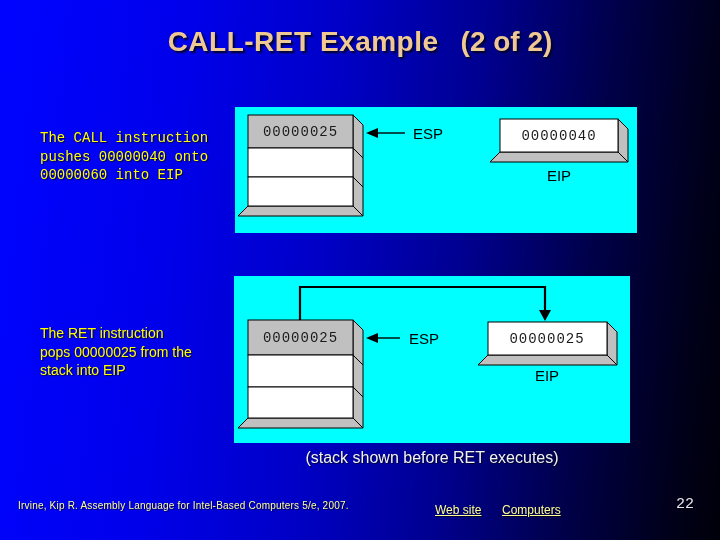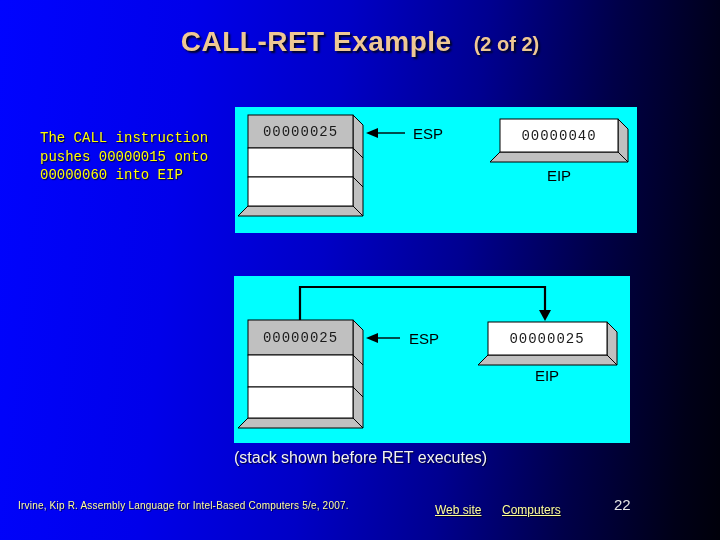--- a/index.html
+++ b/index.html
@@ -13,21 +13,21 @@
       #000090 63%, #000048 80%, #000018 94%, #00000a 100%);
   }
 
   .title {
     position:absolute; top:26px; left:0; width:720px;
     text-align:center; color:#efc894;
     text-shadow:2px 2px 2px #000428;
     white-space:nowrap;
   }
   .title .main { font-size:28px; font-weight:bold; letter-spacing:.5px; }
-  .title .suffix { font-size:20px; font-weight:bold; margin-left:22px; }
+  .title .suffix { font-size:28px; font-weight:bold; margin-left:22px; }
 
   .body-text {
     position:absolute; left:40px; width:205px;
     color:#ffff00; font-size:14px; line-height:18.5px;
     text-shadow:1px 1px 1px rgba(0,0,40,.85);
   }
   .body-text.call { top:129px;font-family:Liberation Mono, monospace; }
   .body-text.ret  { top:324px; }
 
   .panel { position:absolute; background:#00ffff; }
@@ -46,56 +46,56 @@
     font-family:"Liberation Mono","DejaVu Sans Mono",monospace;
     font-size:14px; letter-spacing:1px; fill:#1a1a1a;
   }
   svg text.lbl {
     font-family:"Liberation Sans",sans-serif;
     font-size:15px; fill:#000;
   }
 
   .caption {
     position:absolute; left:234px; top:449px; width:396px;
-    text-align:left; color:#f2f2f2; font-size:16px;
+    text-align:center; color:#f2f2f2; font-size:16px;
     text-shadow:1px 1px 1px rgba(0,0,30,.9);
     white-space:nowrap;
   }
 
   .citation {
     position:absolute; left:18px; top:500px;
     color:#ffff99; font-size:10px; letter-spacing:.2px;
     text-shadow:1px 1px 0 rgba(0,0,0,.6);
     white-space:nowrap;
   }
   .footer-link {
     position:absolute; top:503px;
     color:#ffff99; font-size:12px; text-decoration:underline;
     text-shadow:1px 1px 0 rgba(0,0,0,.6);
     cursor:pointer; white-space:nowrap;
   }
   .footer-link.web { left:435px; }
   .footer-link.examples { left:502px; }
   .page-number {
-    position:absolute; left:614px; top:496px;
-    color:#e6e6e6; font-size:15px;
+    position:absolute; left:676px; top:496px;
+    color:#e6e6e6; font-size:15px;font-family:Liberation Mono, monospace;
   }
 </style>
 </head>
 <body>
 
 <div class="slide">
 
   <div class="title">
     <span class="main">CALL-RET Example</span><span class="suffix">(2 of 2)</span>
   </div>
 
   <div class="body-text call">
     <div>The CALL instruction</div>
-    <div>pushes 00000015 onto</div>
+    <div>pushes 00000040 onto</div>
     <div>00000060 into EIP</div>
   </div>
 
   <div class="panel call">
     <svg viewBox="0 0 402 126" width="402" height="126">
 
       <g>
         <polygon class="face" points="118,8 128,18 128,109 118,99"></polygon>
         <polygon class="face" points="13,99 118,99 128,109 3,109"></polygon>
         <line class="edge" x1="118" y1="41" x2="128" y2="51"></line>
@@ -115,20 +115,25 @@
       <g>
         <polygon class="face" points="383,12 393,22 393,55 383,45"></polygon>
         <polygon class="face" points="265,45 383,45 393,55 255,55"></polygon>
         <rect class="cell-white" x="265" y="12" width="118" height="33"></rect>
         <text class="val" x="324" y="33" text-anchor="middle">00000040</text>
         <text class="lbl" x="324" y="74" text-anchor="middle">EIP</text>
       </g>
     </svg>
   </div>
 
+  <div class="body-text ret">
+    <div>The RET instruction</div>
+    <div>pops 00000025 from the</div>
+    <div>stack into EIP</div>
+  </div>
 
   <div class="panel ret">
     <svg viewBox="0 0 396 167" width="396" height="167">
 
       <g>
         <polyline class="elbow" points="66,44 66,11 311,11 311,36"></polyline>
         <polygon class="head" points="311,45 305,34 317,34"></polygon>
       </g>
 
       <g>

